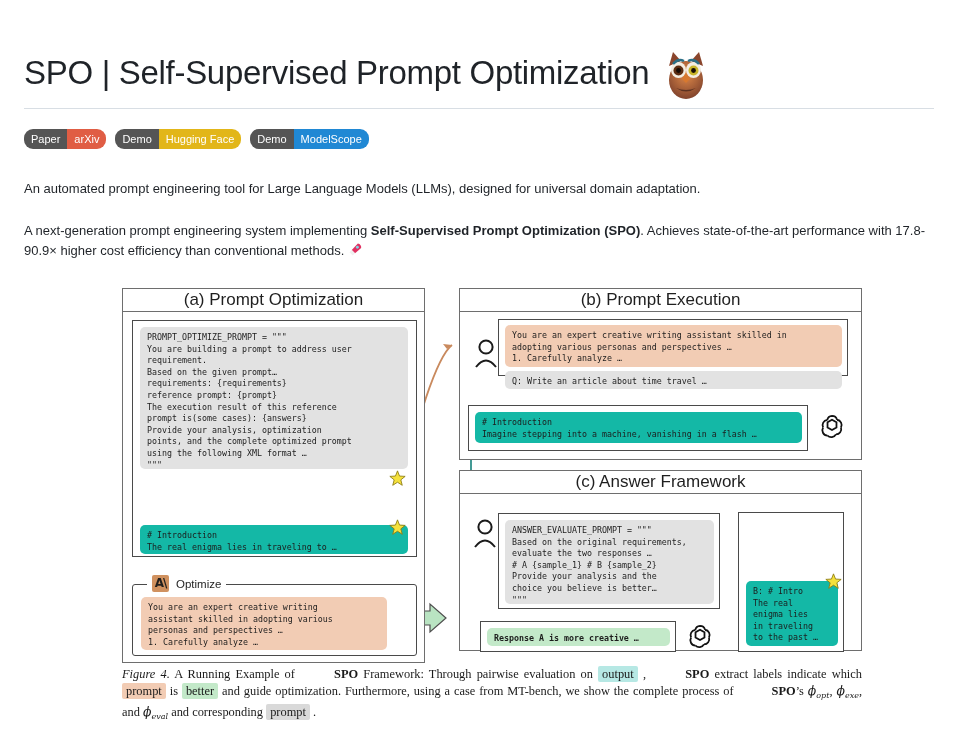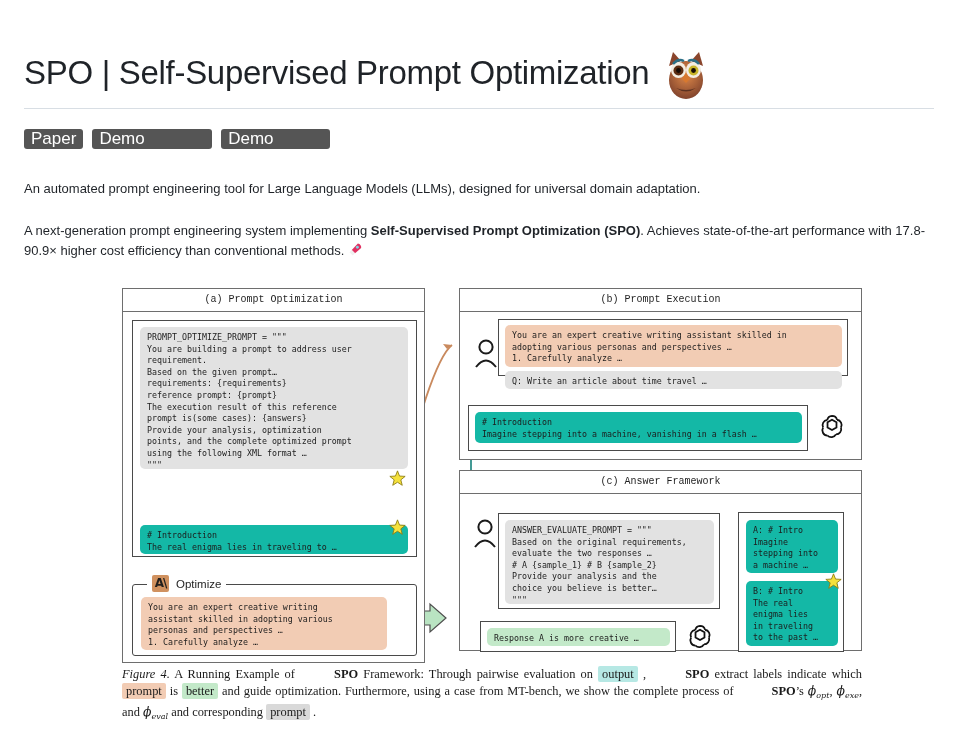--- a/index.html
+++ b/index.html
@@ -22,39 +22,39 @@
   }
   .owl{width:54px;height:54px;position:relative;display:inline-block;}
   .owl svg{display:block;}
   .title-rule{
     position:absolute;left:24px;top:108px;width:910px;height:1px;
     background:#d8dee4;
   }
 
   
   .badges{position:absolute;left:24px;top:129px;display:flex;gap:9px;}
-  .badge{display:flex;height:20px;border-radius:3px;overflow:hidden;
-    font-size:17px;line-height:20px;flex-direction:column;}
+  .badge{display:flex;height:20px;border-radius:9px;overflow:hidden;
+    font-size:11px;line-height:20px;}
   .badge span{padding:0 7px;color:#fff;white-space:nowrap;font-weight:400;}
   .badge .lt{background:#555555;}
 
   
   .para{position:absolute;left:24px;font-size:13px;line-height:1.55;color:#1f2328;}
   .p1{top:179px;width:916px;}
   .p2{top:221px;width:916px;}
   .p2 b{font-weight:700;}
   .rocket{display:inline-block;width:15px;height:15px;vertical-align:-2px;}
 
   
   .figure{position:absolute;left:122px;top:288px;width:740px;height:432px;}
 
   .panel{position:absolute;border:1.6px solid #6e6e6e;background:#fff;box-sizing:border-box;}
   .panel-title{
     border-bottom:1.6px solid #6e6e6e;height:22px;line-height:22px;
-    text-align:center;font-size:10px;color:#1f1f1f;font-family:Liberation Mono, monospace;
+    text-align:center;font-size:17px;color:#1f1f1f;
   }
   .panel-body{position:relative;}
 
   
   .panelA{left:0;top:0;width:303px;height:375px;}
   .innerbox{position:absolute;border:1.6px solid #4a4a4a;box-sizing:border-box;background:#fff;}
 
   .code{
     font-family:"DejaVu Sans Mono","Liberation Mono",monospace;
     font-size:8.3px;line-height:11.6px;white-space:pre;
@@ -281,37 +281,33 @@
           <div class="code grey" style="position:absolute;left:6px;top:6px;width:209px;height:84px;">ANSWER_EVALUATE_PROMPT = """
 Based on the original requirements,
 evaluate the two responses …
 # A {sample_1} # B {sample_2}
 Provide your analysis and the
 choice you believe is better…
 """</div>
         </div>
 
         <div class="innerbox" style="left:20px;top:127px;width:196px;height:31px;">
-          <div class="code mint" style="position:absolute;left:6px;top:6px;width:183px;height:18px;">Response A is more creative …</div>
+          <div class="code mint" style="position:absolute;left:6px;top:6px;width:183px;height:18px;font-weight:bold;">Response A is more creative …</div>
         </div>
 
         <span class="oai" style="left:226px;top:128px;">
           <svg width="28" height="28" viewBox="0 0 30 30">
             <g fill="none" stroke="#121212" stroke-width="1.9">
               <path d="M15 4.2 a5.6 5.6 0 0 1 5.4 4.1 M20.4 8.3 a5.6 5.6 0 0 1 4.2 8.3 M24.6 16.6 a5.6 5.6 0 0 1 -5.4 7.4 M19.2 24 a5.6 5.6 0 0 1 -9.1 1.2 M10.1 25.2 a5.6 5.6 0 0 1 -4.6 -8.6 M5.5 16.6 a5.6 5.6 0 0 1 4.4 -8.1 M9.9 8.5 a5.6 5.6 0 0 1 5.1 -4.3"></path>
               <path d="M10.2 11 L15 8.3 L19.8 11 L19.8 16.5 L15 19.2 L10.2 16.5 Z"></path>
             </g>
           </svg>
         </span>
 
         <div class="innerbox" style="left:278px;top:18px;width:106px;height:140px;">
-          <div class="code cyan" style="position:absolute;left:7px;top:7px;width:92px;height:53px;">A: # Intro
-Imagine
-stepping into
-a machine …</div>
           <div class="code cyan" style="position:absolute;left:7px;top:68px;width:92px;height:65px;">B: # Intro
 The real
 enigma lies
 in traveling
 to the past …</div>
           <span class="star" style="left:86px;top:60px;">
             <svg width="17" height="17" viewBox="0 0 20 20">
                 <path d="M10 1 L12.4 7.1 L19 7.5 L13.9 11.6 L15.6 18 L10 14.4 L4.4 18 L6.1 11.6 L1 7.5 L7.6 7.1 Z" fill="#f5e13c" stroke="#8a7a10" stroke-width="1"></path>
               </svg>
           </span>

